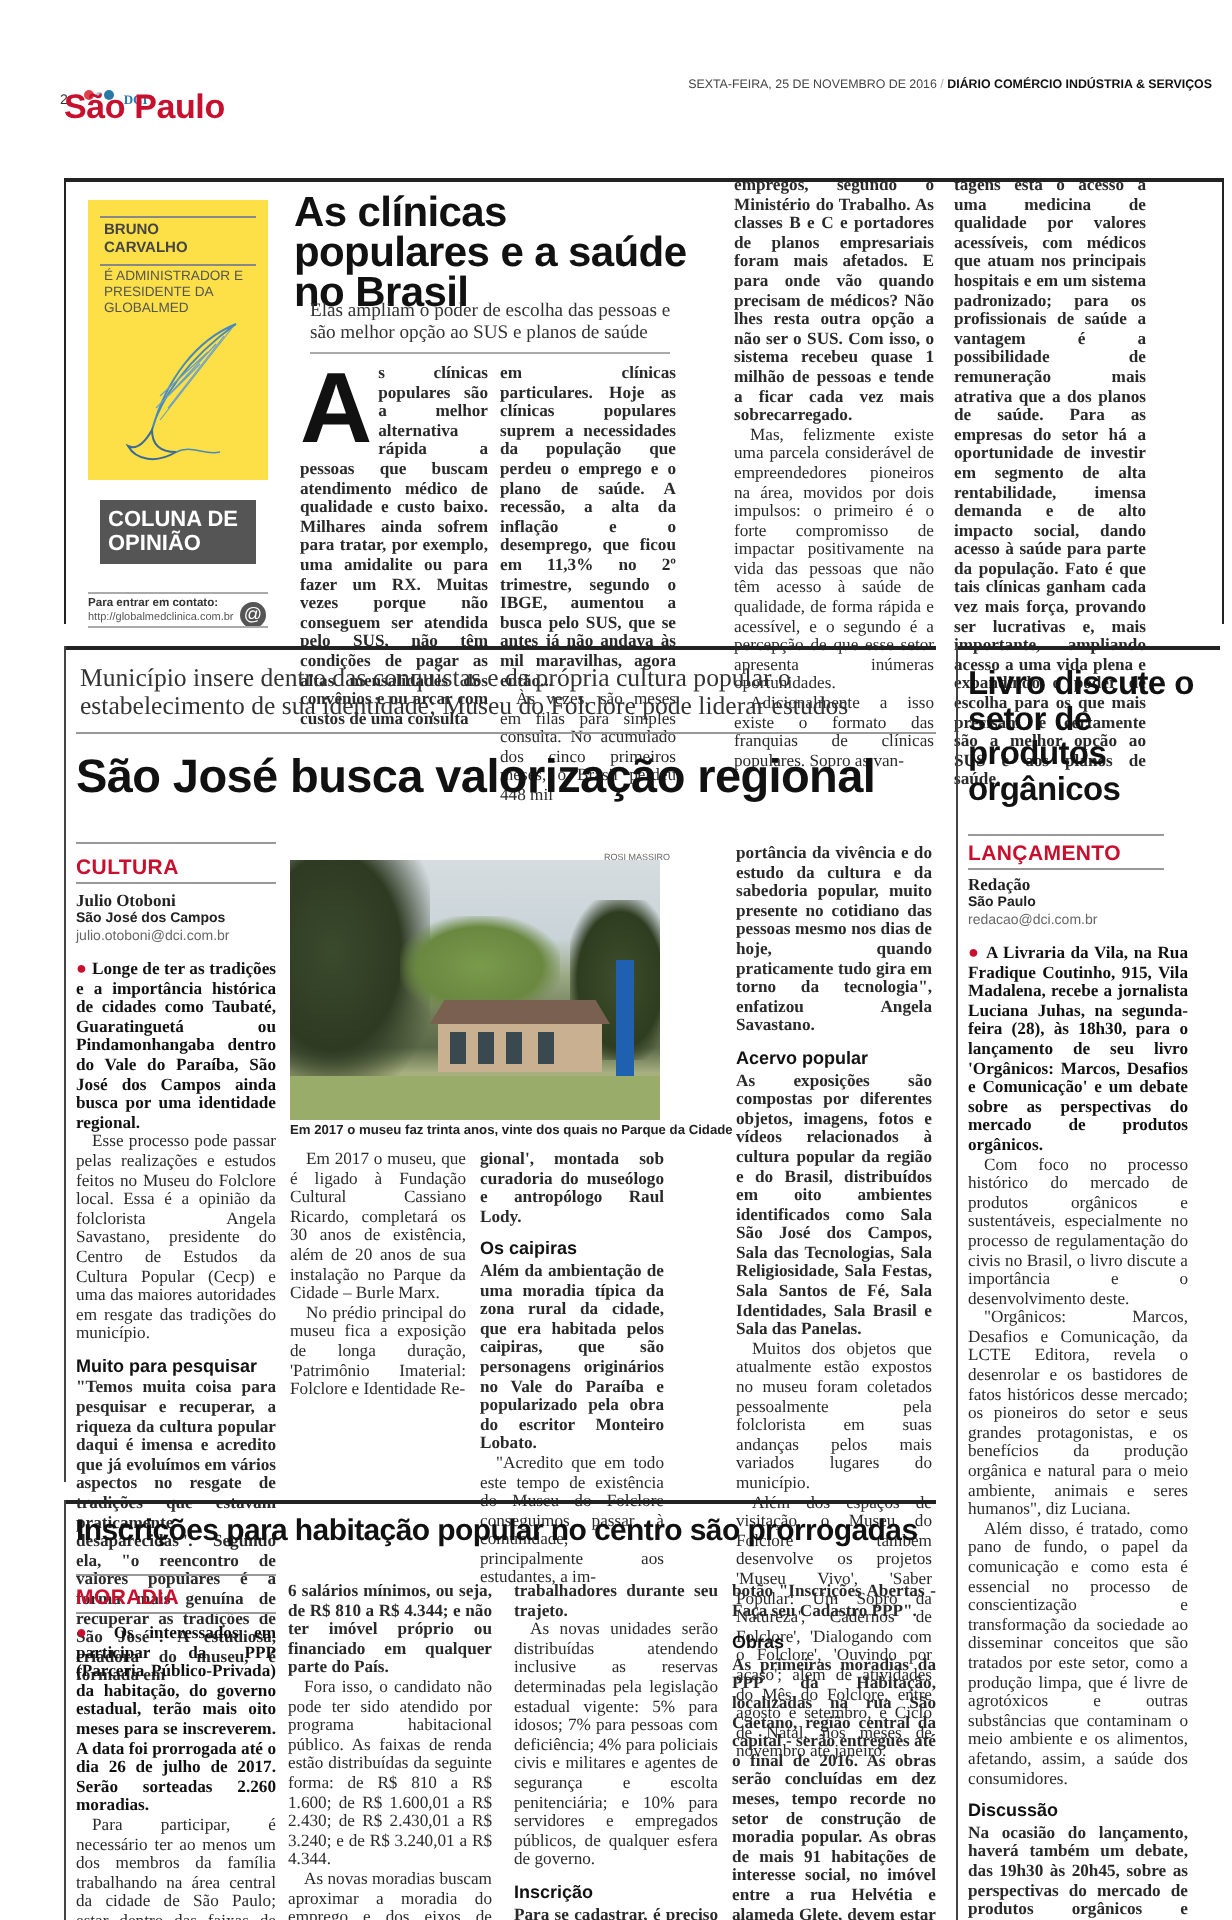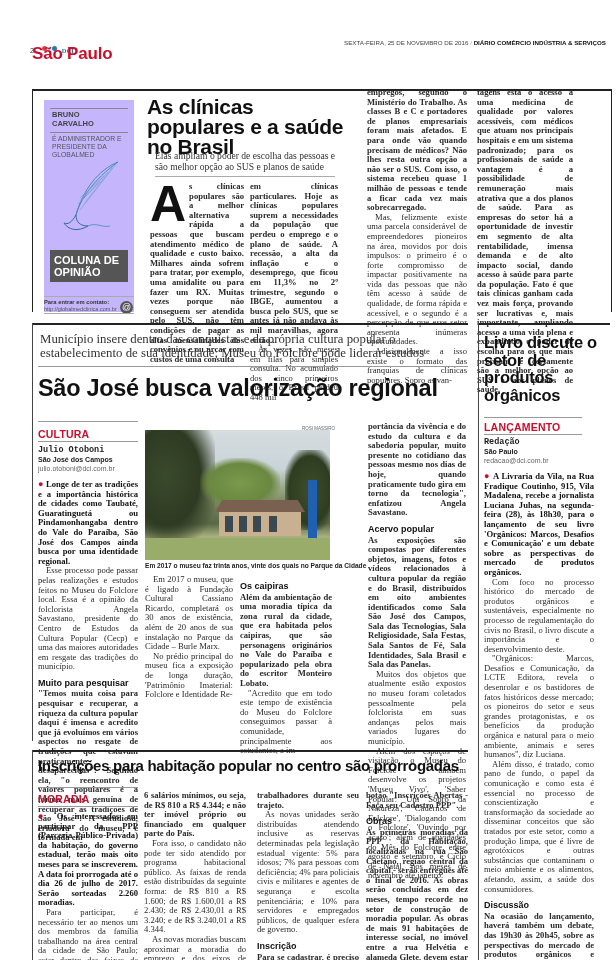--- a/index.html
+++ b/index.html
@@ -9,21 +9,21 @@
   .sans{font-family:"Liberation Sans","DejaVu Sans",sans-serif;}
   .body-text{font-family:"Liberation Serif",serif;font-size:8.6px;line-height:9.6px;color:#2a2a2a;text-align:justify;hyphens:auto;}
   .body-text p{margin:0;text-indent:8px;}
   .body-text p.noindent{text-indent:0;font-weight:bold;}
   .subhead{font-family:"Liberation Sans",sans-serif;font-weight:bold;font-size:9px;margin:7px 0 1px 0;color:#111;}
   .lead{font-weight:bold;color:#111;}
   .bullet{color:#c8102e;font-size:9px;}
   .section-label{font-family:"Liberation Sans",sans-serif;font-weight:bold;color:#c8102e;font-size:10.5px;letter-spacing:0.2px;}
   .rule{position:absolute;background:#222;}
   .thinrule{position:absolute;background:#999;}
-  .byline-name{font-family:Liberation Mono, monospace;font-weight:bold;font-size:8.5px;color:#222;}
+  .byline-name{font-family:Liberation Serif, serif;font-weight:bold;font-size:8.5px;color:#222;}
   .byline-loc{font-family:"Liberation Sans",sans-serif;font-weight:bold;font-size:7px;color:#222;}
   .byline-mail{font-family:"Liberation Sans",sans-serif;font-size:7px;color:#666;}
   .headline{font-family:"Liberation Sans",sans-serif;font-weight:bold;color:#111;letter-spacing:-0.3px;}
 </style>
 </head>
 <body>
 
 <div class="abs sans" style="left:30px;top:39px;width:580px;height:10px;">
   <span style="font-size:7px;color:#333;">2</span>
   <span style="display:inline-block;width:5px;height:5px;border-radius:50%;background:#e0404a;margin-left:4px;vertical-align:middle;"></span><span style="display:inline-block;width:3px;height:3px;border-radius:50%;background:#a8c8d8;margin-left:1px;vertical-align:middle;"></span><span style="display:inline-block;width:5px;height:5px;border-radius:50%;background:#2a78a8;margin-left:1px;vertical-align:middle;"></span>
@@ -31,21 +31,21 @@
   <span class="abs" style="right:4px;top:0;font-size:6.2px;color:#444;white-space:nowrap;">
     <span>SEXTA-FEIRA, 25 DE NOVEMBRO DE 2016</span>
     <span style="color:#aaa;">/</span>
     <span style="font-weight:bold;color:#111;">DIÁRIO COMÉRCIO INDÚSTRIA &amp; SERVIÇOS</span>
   </span>
 </div>
 <div class="abs sans" style="left:32px;top:44px;font-size:17px;font-weight:bold;color:#c8102e;letter-spacing:-0.2px;">São Paulo</div>
 
 <div class="abs" style="left:32px;top:89px;width:578px;height:221px;border-top:2px solid #222;border-right:1px solid #222;border-left:1px solid #222;"></div>
 
-<div class="abs" style="left:44px;top:100px;width:90px;height:212px;background:#c4b5fd;">
+<div class="abs" style="left:44px;top:100px;width:90px;height:140px;background:#fde047;">
   <div class="thinrule" style="left:6px;top:8px;width:78px;height:1px;background:#888;"></div>
   <div class="abs sans" style="left:8px;top:11px;font-size:7.5px;font-weight:bold;color:#444;line-height:8.5px;">
     <div>BRUNO</div>
     <div>CARVALHO</div>
   </div>
   <div class="thinrule" style="left:6px;top:32px;width:78px;height:1px;background:#888;"></div>
   <div class="abs sans" style="left:8px;top:35px;width:76px;font-size:6.8px;color:#555;line-height:8px;">É ADMINISTRADOR E PRESIDENTE DA GLOBALMED</div>
   <svg class="abs" style="left:14px;top:60px;" width="66" height="80" viewBox="0 0 66 80">
     <path d="M60 2 C40 10 25 30 18 55 C22 40 35 20 60 2 Z" fill="none" stroke="#4a8ab8" stroke-width="1"></path>
     <path d="M58 4 L22 50 M54 8 L26 44 M50 12 L24 40 M46 16 L22 38 M42 22 L20 44" stroke="#6aa0c8" stroke-width="0.6"></path>
@@ -122,20 +122,21 @@
   <div class="abs" style="left:163px;top:50px;width:9px;height:62px;background:#2060b0;"></div>
   <div class="abs" style="left:0;top:108px;width:185px;height:22px;background:#9aac6a;"></div>
 </div>
 <div class="abs sans" style="left:145px;top:562px;width:190px;font-size:6.6px;font-weight:bold;color:#222;white-space:nowrap;">Em 2017 o museu faz trinta anos, vinte dos quais no Parque da Cidade</div>
 
 <div class="abs body-text" style="left:145px;top:575px;width:88px;">
   <p>Em 2017 o museu, que é ligado à Fundação Cultural Cassiano Ricardo, completará os 30 anos de existência, além de 20 anos de sua instalação no Parque da Cidade – Burle Marx.</p>
   <p>No prédio principal do museu fica a exposição de longa duração, 'Patrimônio Imaterial: Folclore e Identidade Re-</p>
 </div>
 <div class="abs body-text" style="left:240px;top:575px;width:92px;">
+  <p class="noindent">gional', montada sob curadoria do museólogo e antropólogo Raul Lody.</p>
   <div class="subhead">Os caipiras</div>
   <p class="noindent">Além da ambientação de uma moradia típica da zona rural da cidade, que era habitada pelos caipiras, que são personagens originários no Vale do Paraíba e popularizado pela obra do escritor Monteiro Lobato.</p>
   <p>"Acredito que em todo este tempo de existência do Museu do Folclore conseguimos passar à comunidade, principalmente aos estudantes, a im-</p>
 </div>
 <div class="abs body-text" style="left:368px;top:422px;width:98px;">
   <p class="noindent">portância da vivência e do estudo da cultura e da sabedoria popular, muito presente no cotidiano das pessoas mesmo nos dias de hoje, quando praticamente tudo gira em torno da tecnologia", enfatizou Angela Savastano.</p>
   <div class="subhead">Acervo popular</div>
   <p class="noindent">As exposições são compostas por diferentes objetos, imagens, fotos e vídeos relacionados à cultura popular da região e do Brasil, distribuídos em oito ambientes identificados como Sala São José dos Campos, Sala das Tecnologias, Sala Religiosidade, Sala Festas, Sala Santos de Fé, Sala Identidades, Sala Brasil e Sala das Panelas.</p>
   <p>Muitos dos objetos que atualmente estão expostos no museu foram coletados pessoalmente pela folclorista em suas andanças pelos mais variados lugares do município.</p>
   <p>Além dos espaços de visitação, o Museu do Folclore também desenvolve os projetos 'Museu Vivo', 'Saber Popular: Um Sopro da Natureza', 'Cadernos de Folclore', 'Dialogando com o Folclore', 'Ouvindo por acaso'; além de atividades do Mês do Folclore, entre agosto e setembro, e Ciclo de Natal, nos meses de novembro até janeiro.</p>

